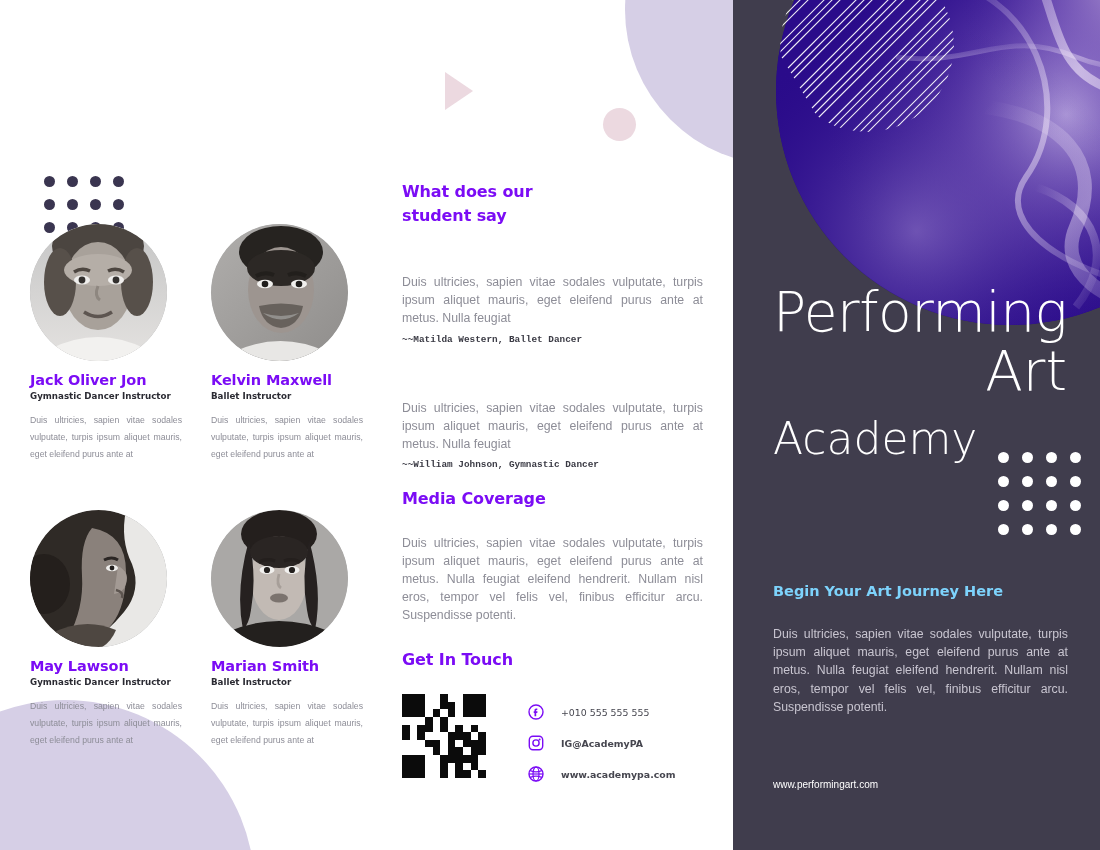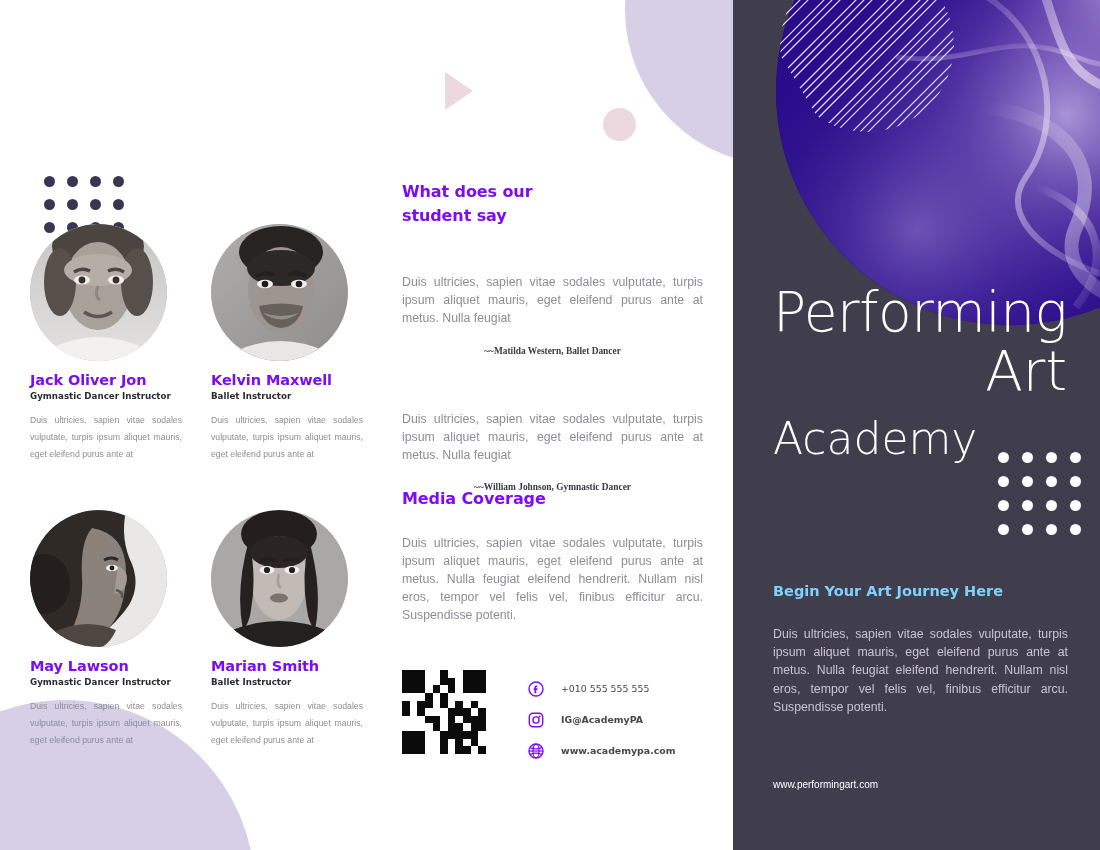--- a/index.html
+++ b/index.html
@@ -83,22 +83,22 @@
   .mid { position:absolute; left:402px; top:0; width:305px; height:612px; z-index:7; }
   .mid h3 {
     font-family:"DejaVu Sans", sans-serif;
     font-weight:bold; font-size:16px; color:#7b0cf5; line-height:1.47;
     letter-spacing:-0.1px;
   }
   .mid p.body {
     font-size:12.3px; color:#8d8d97; line-height:1.48; text-align:justify;
   }
   .attrib {
-    font-family:Liberation Serif, serif;
-    font-weight:bold; font-size:9.4px; color:#3a3a44; text-align:center; margin-top:18px;
+    font-family:Liberation Mono, monospace;
+    font-weight:bold; font-size:9.4px; color:#3a3a44; text-align:left; margin-top:6px;
   }
   .blk-student { position:absolute; left:0; top:180px; width:301px; }
   .quote1 { margin-top:46px; }
   .quote2 { margin-top:54px; }
   .blk-media { position:absolute; left:0; top:487px; width:301px; }
   .blk-media p.body { margin-top:23px; }
   .blk-touch { position:absolute; left:0; top:648px; width:305px; }
 
   .contact-row { display:flex; align-items:flex-start; margin-top:22px; }
   .qr { width:84px; height:84px; flex:0 0 84px; }
@@ -442,20 +442,21 @@
       <p class="body quote2">Duis ultricies, sapien vitae sodales vulputate, turpis ipsum aliquet mauris, eget eleifend purus ante at metus. Nulla feugiat</p>
       <div class="attrib">~~William Johnson, Gymnastic Dancer</div>
     </div>
 
     <div class="blk-media">
       <h3>Media Coverage</h3>
       <p class="body">Duis ultricies, sapien vitae sodales vulputate, turpis ipsum aliquet mauris, eget eleifend purus ante at metus. Nulla feugiat eleifend hendrerit. Nullam nisl eros, tempor vel felis vel, finibus efficitur arcu. Suspendisse potenti.</p>
     </div>
 
     <div class="blk-touch">
+      <h3>Get In Touch</h3>
       <div class="contact-row">
         <div class="qr">
           <svg width="84" height="84" viewBox="0 0 11 11" shape-rendering="crispEdges">
             <rect width="11" height="11" fill="#ffffff"></rect>
             <g fill="#0b0b0b">
               <rect x="0" y="0" width="3" height="1"></rect>
                 <rect x="0" y="0" width="1" height="3"></rect>
               <rect x="2" y="0" width="1" height="3"></rect>
                 <rect x="0" y="2" width="3" height="1"></rect>
               <rect x="1" y="1" width="1" height="1"></rect>

